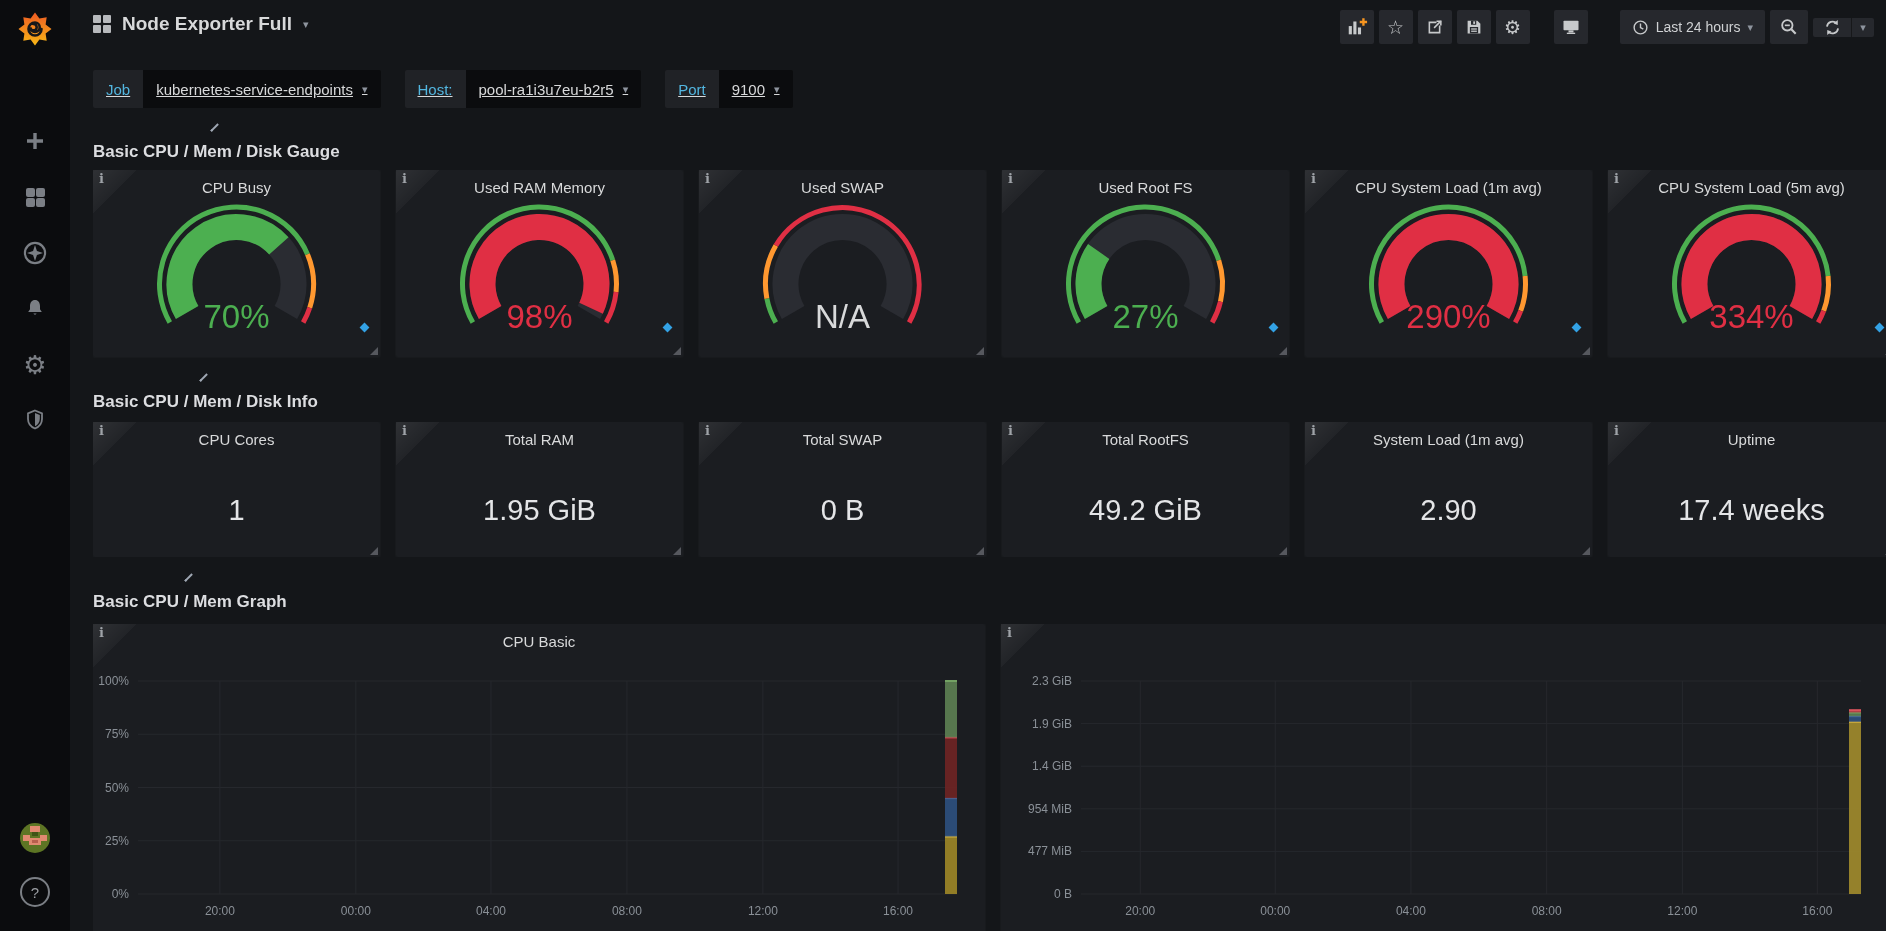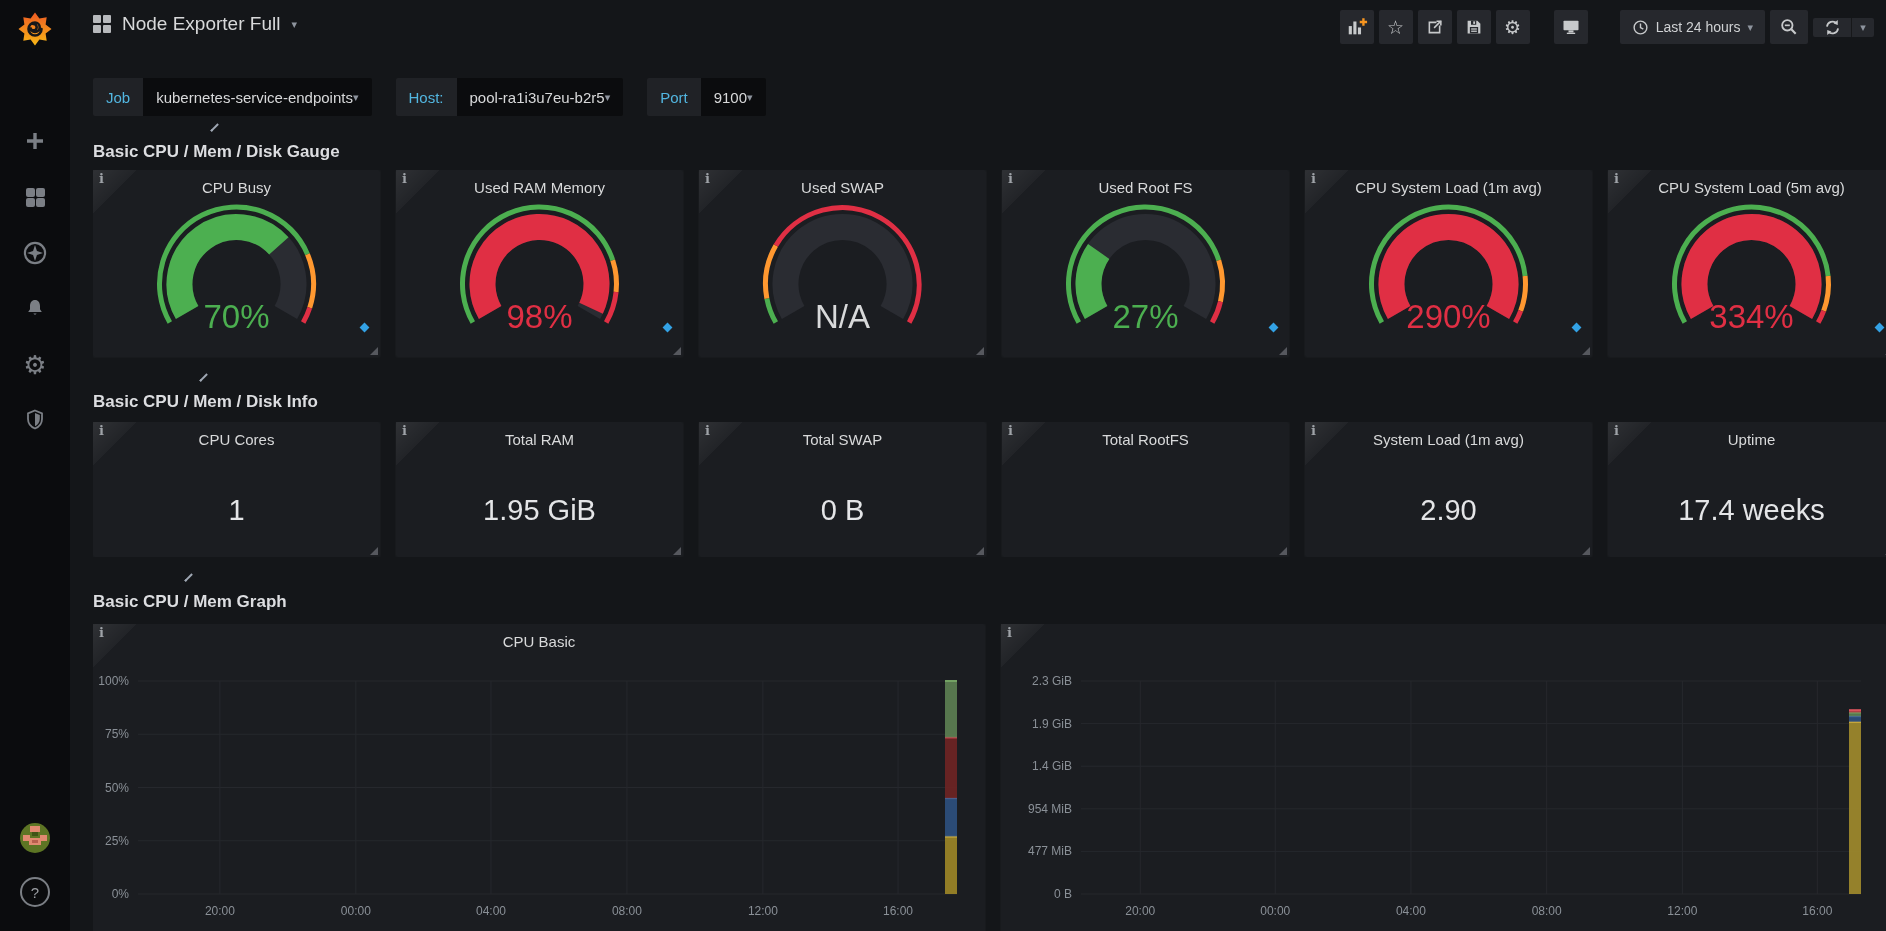--- a/index.html
+++ b/index.html
@@ -14,37 +14,37 @@
   .side-logo{position:absolute;left:15px;top:8px;width:40px;height:42px;cursor:pointer;}
   .side-item{position:absolute;left:0;width:70px;height:40px;display:flex;align-items:center;justify-content:center;color:#7b7f85;cursor:pointer;}
   .side-item svg{display:block;}
   .side-gear{font-size:26px;line-height:1;color:#7b7f85;}
   .help-circle{width:26px;height:26px;border:2px solid #7b7f85;border-radius:50%;display:flex;align-items:center;justify-content:center;font-size:15px;color:#9b9ea3;}
   
   .navbar{position:absolute;left:70px;right:0;top:0;height:56px;}
   .title-group{position:absolute;left:23px;top:13px;display:flex;align-items:center;gap:11px;cursor:pointer;}
   .title-grid{display:grid;grid-template-columns:8px 8px;grid-template-rows:8px 8px;gap:2px;}
   .title-grid span{background:#b7b9bc;border-radius:1px;display:block;}
-  .dash-title{font-size:19px;color:#d8d9da;}
+  .dash-title{font-size:19px;color:#d8d9da;font-weight:bold;}
   .caret{color:#8e949e;font-size:11px;line-height:1;}
   .toolbar{position:absolute;right:12px;top:10px;display:flex;align-items:center;gap:5px;}
   .nav-btn{height:34px;min-width:34px;background:#26282d;border-radius:2px;display:flex;align-items:center;justify-content:center;cursor:pointer;color:#c7c9cb;}
   .nav-btn.txt{padding:0 12px;gap:7px;font-size:14px;color:#d0d2d4;text-align:center;}
   .nav-btn .glyph{font-size:19px;line-height:1;color:#c7c9cb;}
   .spacer14{width:14px;}
   .spacer22{width:22px;}
   .refresh-combo{display:flex;align-items:stretch;background:#26282d;border-radius:2px;overflow:hidden;}
   .refresh-combo>div{display:flex;align-items:center;justify-content:center;cursor:pointer;}
   .refresh-main{width:38px;}
   .refresh-caret{width:22px;border-left:1px solid #17181a;}
   
-  .submenu{position:absolute;left:93px;top:78px;display:flex;gap:24px;}
+  .submenu{position:absolute;left:93px;top:70px;display:flex;gap:24px;text-decoration:underline;}
   .var-chip{display:flex;height:38px;border-radius:2px;overflow:hidden;font-size:15px;cursor:pointer;}
   .var-label{background:#202226;color:#52b6e0;display:flex;align-items:center;padding:0 13px;}
-  .var-value{background:#0b0c0e;color:#d8d9da;display:flex;align-items:center;padding:0 13px;}
+  .var-value{background:#0b0c0e;color:#d8d9da;display:flex;align-items:center;gap:9px;padding:0 13px;}
   
   .section-header{position:absolute;left:23px;height:30px;display:flex;align-items:center;gap:12px;cursor:pointer;margin-left:70px;flex-direction:column;}
   .chev{width:8px;height:8px;border-left:2px solid #9fa7b3;border-bottom:2px solid #9fa7b3;transform:rotate(-45deg) translateY(-2px);}
   .section-title{font-size:17px;font-weight:600;color:#dcdde0;}
   .row{position:absolute;left:93px;right:0;display:flex;gap:16px;overflow:hidden;}
   .panel{position:relative;background:#1b1d21;border-radius:2px;flex:none;box-shadow:0 0 0 1px rgba(255,255,255,0.02);}
   .panel-title{position:absolute;top:9px;left:0;right:0;text-align:center;font-size:15px;font-weight:500;color:#d8d9da;cursor:pointer;}
   .corner-info{position:absolute;left:0;top:0;width:44px;height:44px;cursor:pointer;
     background:linear-gradient(135deg,rgba(255,255,255,0.09),rgba(255,255,255,0.03) 49%,transparent 50%);}
   .corner-info span{position:absolute;left:6px;top:1px;font-family:"DejaVu Serif",serif;font-weight:700;font-size:13px;color:#9fa3a8;}
@@ -369,20 +369,21 @@
       <div class="panel-title">Total SWAP</div>
       <div class="resize-handle"></div>
       <div class="stat-value">0 B</div>
     </div>
     <div class="panel" style="width: 287px; height: 135px;">
       <div class="corner-info">
         <span>i</span>
       </div>
       <div class="panel-title">Total RootFS</div>
       <div class="resize-handle"></div>
+      <div class="stat-value">49.2 GiB</div>
     </div>
     <div class="panel" style="width: 287px; height: 135px;">
       <div class="corner-info">
         <span>i</span>
       </div>
       <div class="panel-title">System Load (1m avg)</div>
       <div class="resize-handle"></div>
       <div class="stat-value">2.90</div>
     </div>
     <div class="panel" style="width: 287px; height: 135px;">

